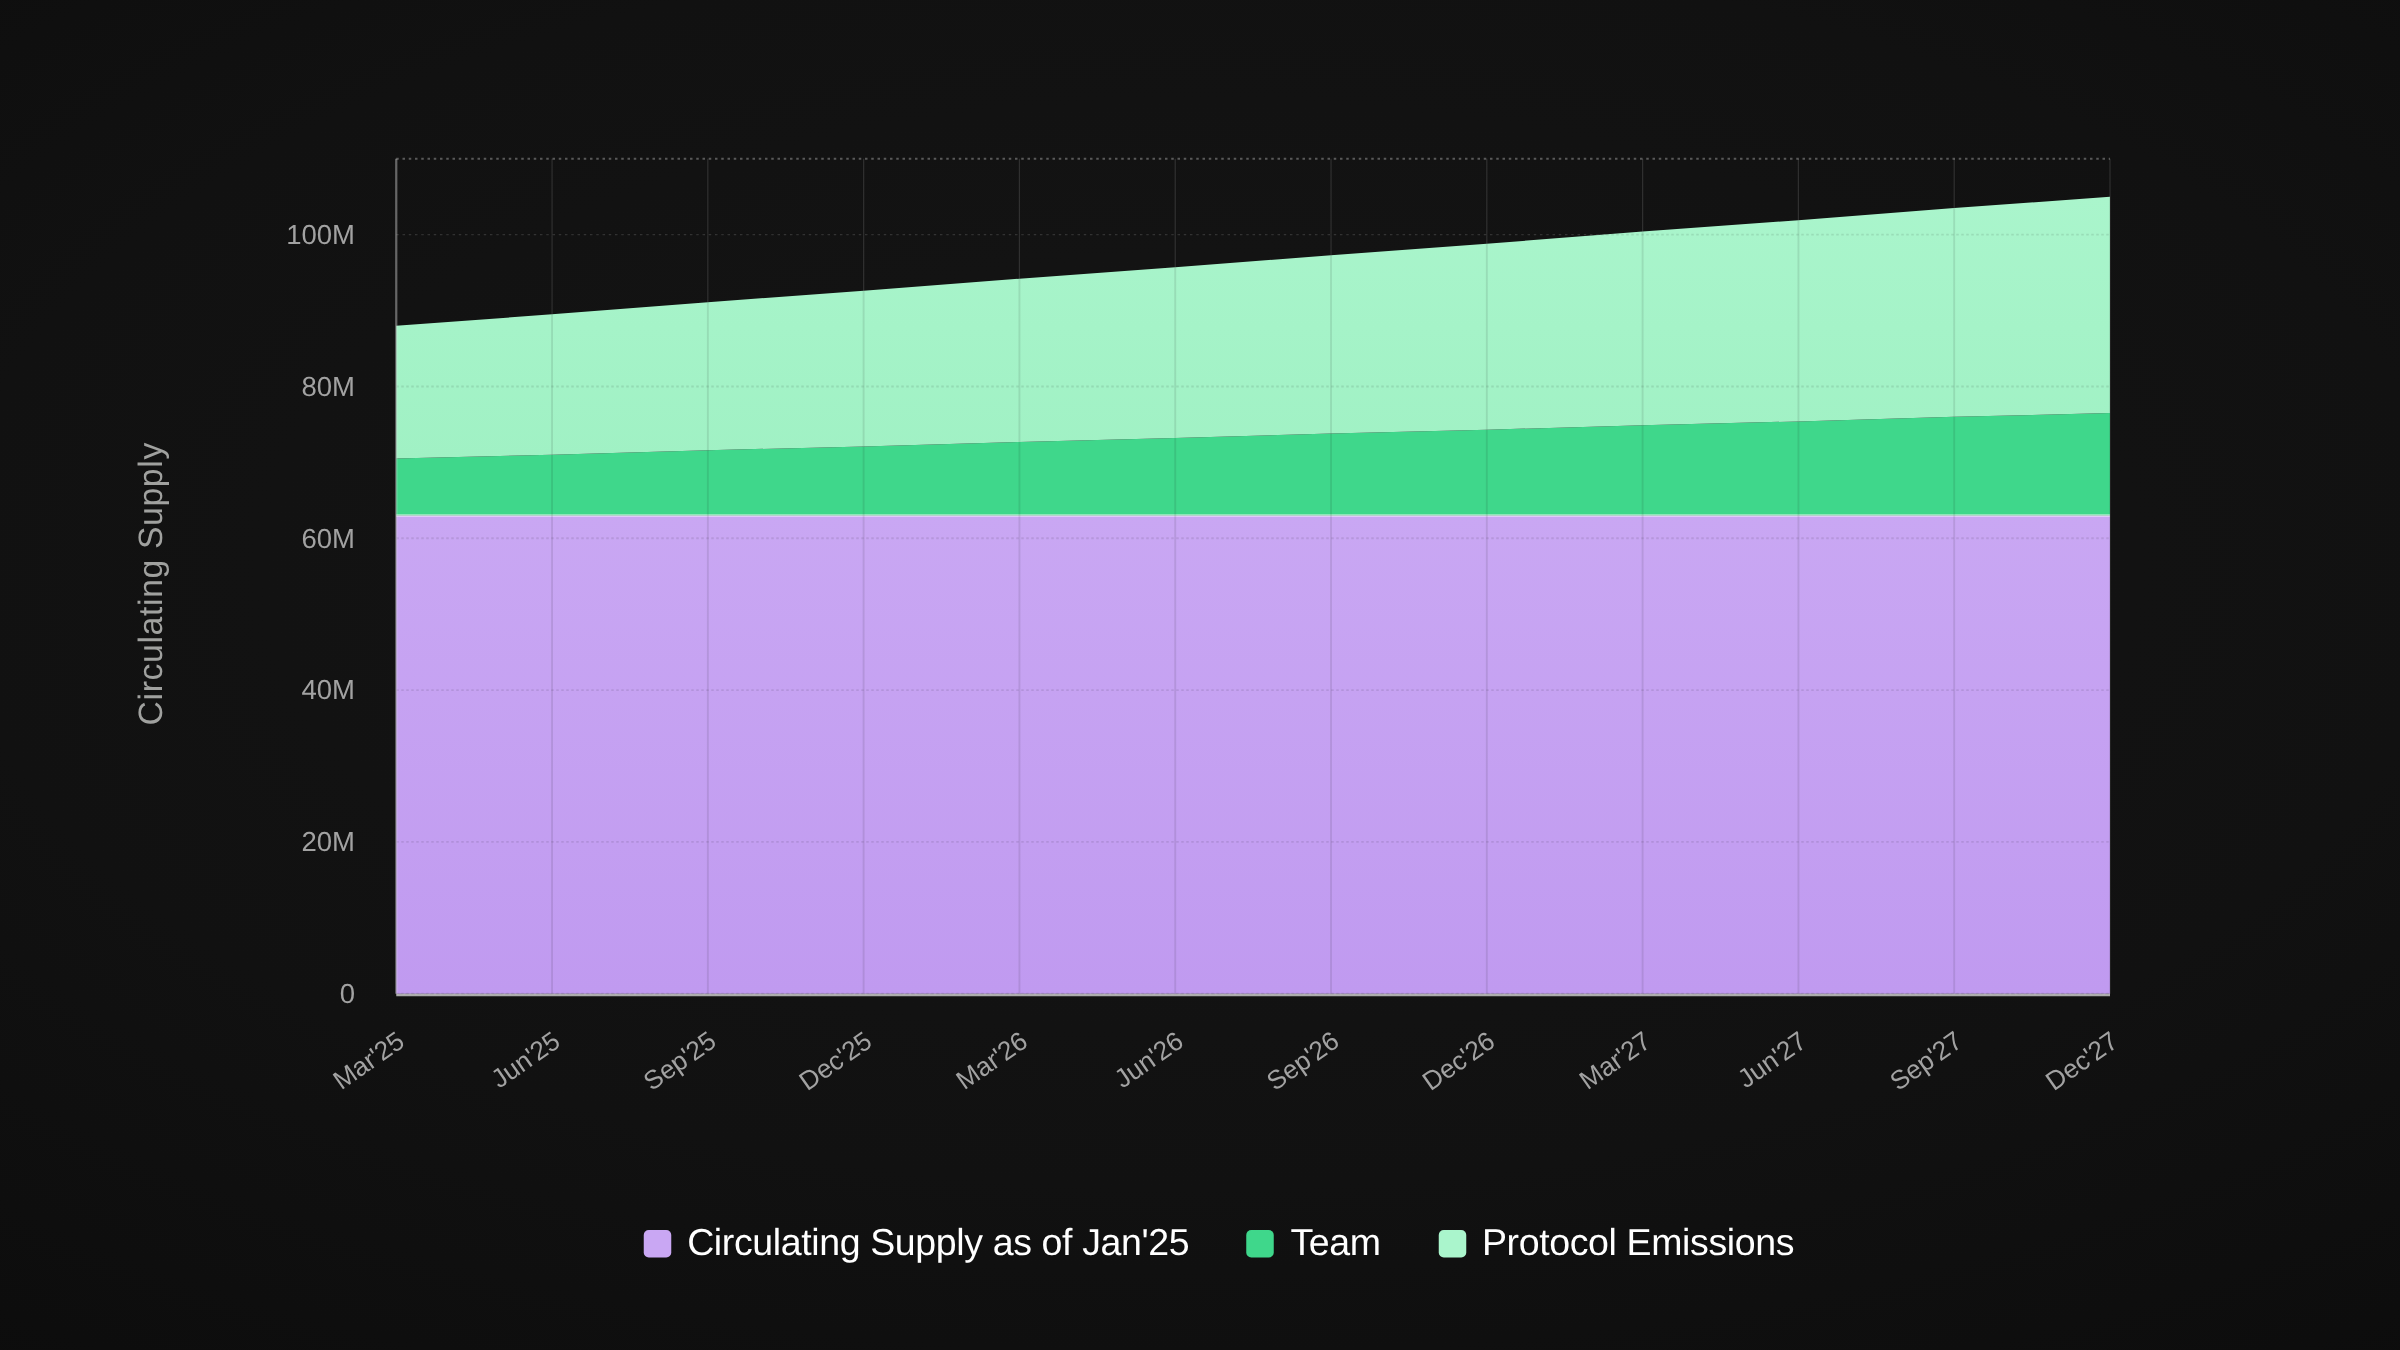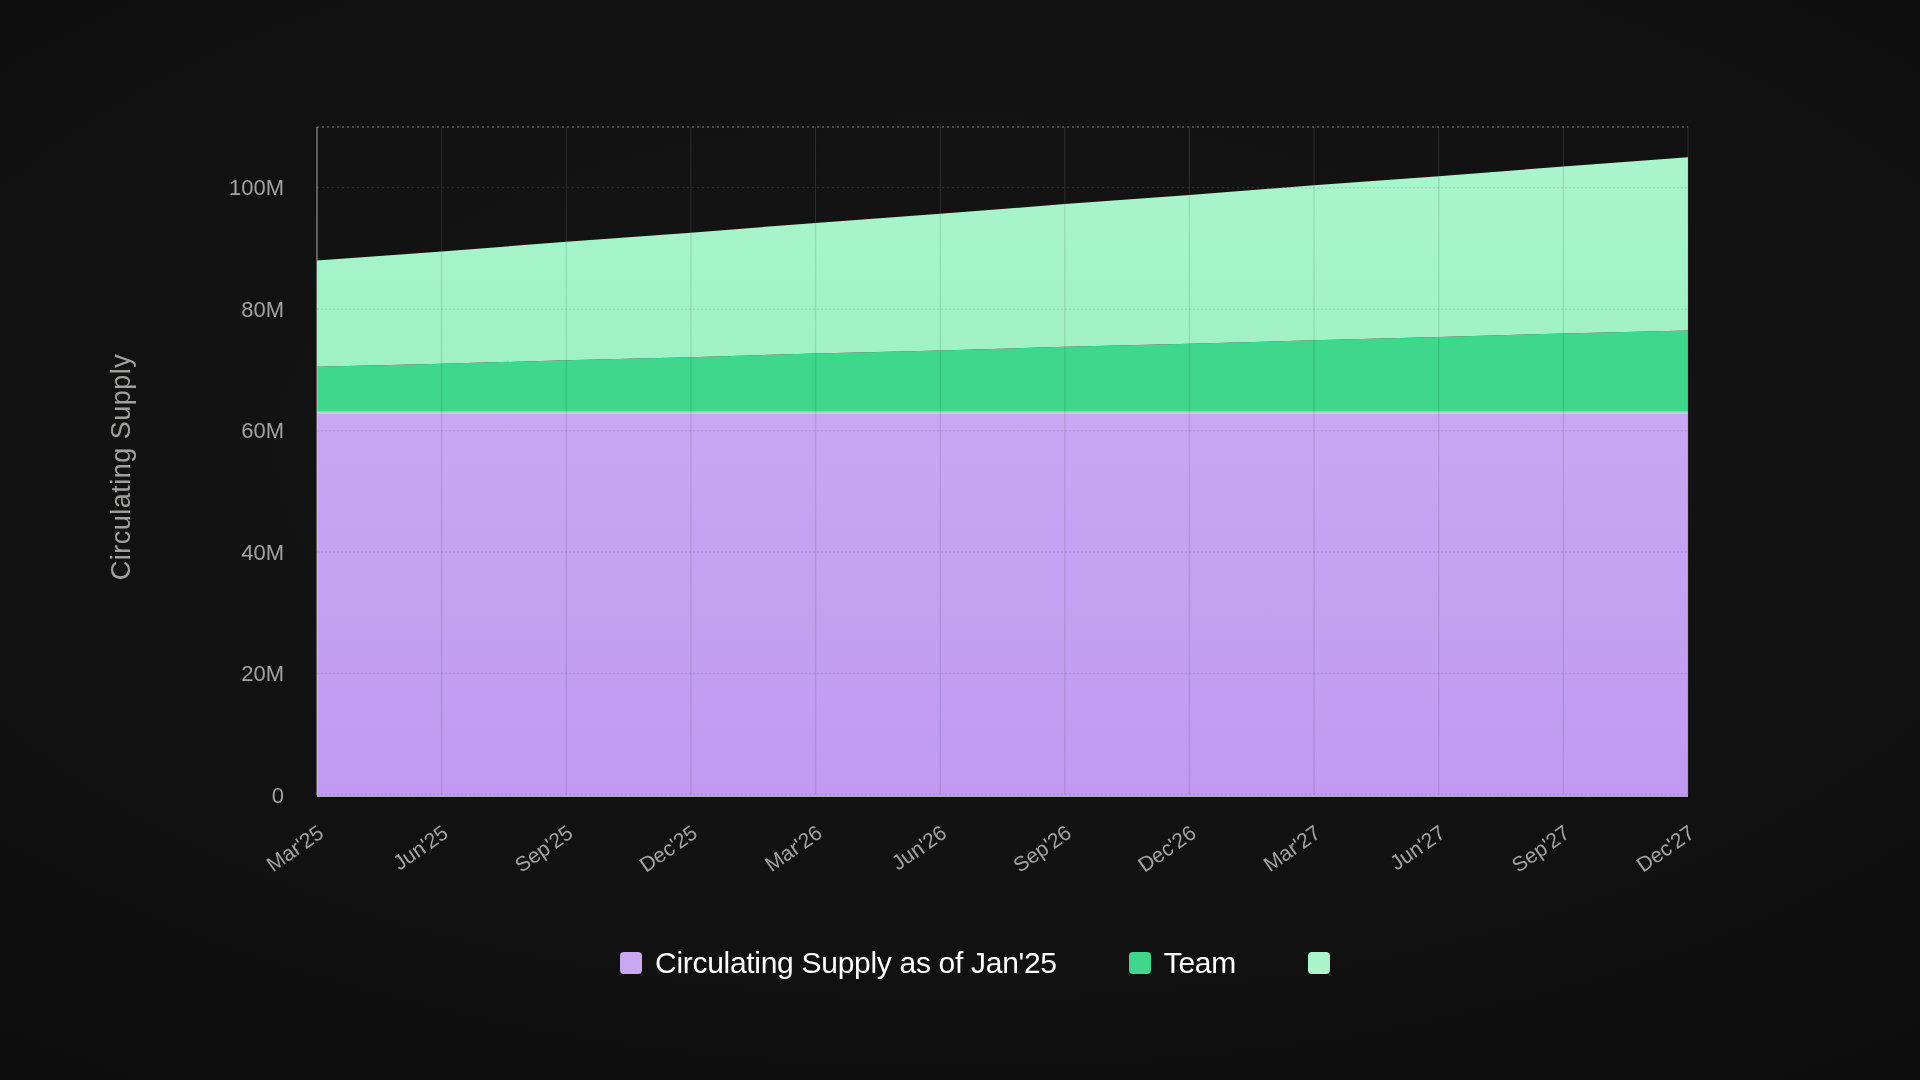--- a/index.html
+++ b/index.html
@@ -26,26 +26,26 @@
     transform: translate(-50%, -50%) rotate(-90deg);
     transform-origin: center;
     white-space: nowrap;
     font-size: 27px;
     letter-spacing: 0.5px;
     color: #a0a19f;
   }
   .legend {
     position: absolute;
     left: 0; right: 0;
-    top: 940px;
+    top: 972px;
     height: 46px;
     display: flex;
     align-items: center;
     justify-content: center;
-    gap: 72px;
+    gap: 46px;
     padding-left: 30px;
   }
   .legend-item {
     display: flex;
     align-items: center;
     gap: 13px;
     cursor: pointer;
   }
   .legend-swatch {
     width: 22px; height: 22px;
@@ -153,15 +153,16 @@
       <div class="legend-item">
         <span class="legend-swatch" style="background: rgb(201, 167, 243);"></span>
         <span class="legend-label">Circulating Supply as of Jan'25</span>
       </div>
       <div class="legend-item">
         <span class="legend-swatch" style="background: rgb(63, 215, 139);"></span>
         <span class="legend-label">Team</span>
       </div>
       <div class="legend-item">
         <span class="legend-swatch" style="background: rgb(170, 245, 204);"></span>
+        <span class="legend-label">Protocol Emissions</span>
       </div>
     </div>
 </div>
 
 </body></html>

